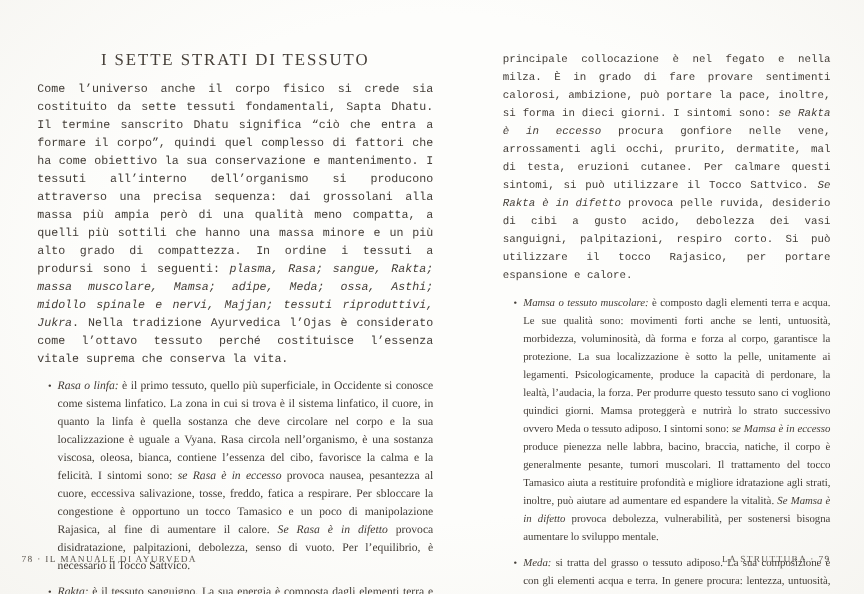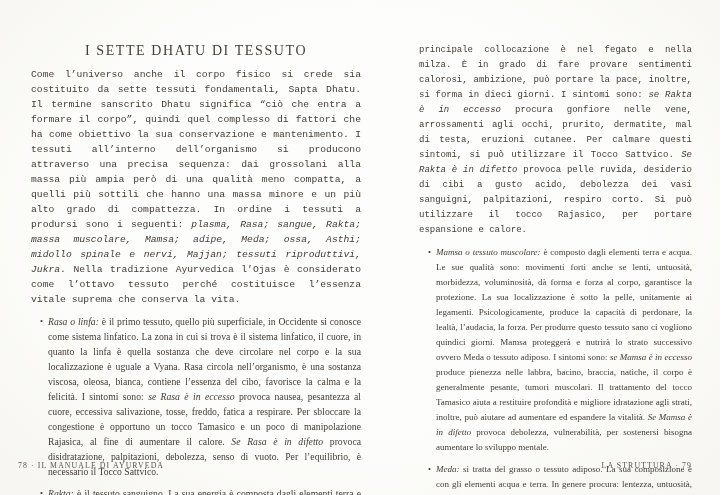--- a/index.html
+++ b/index.html
@@ -76,21 +76,21 @@
   .footer-left { left: 18px; }
   .footer-right { right: 28px; text-align: right; }
 </style>
 </head>
 <body>
 
 <div class="spread">
 
   <div class="col col-left">
     <h1 class="title">
-      <span class="title-line">I SETTE DHATU DI TESSUTO</span>
+      <span class="title-line">I SETTE STRATI DI TESSUTO</span>
     </h1>
     <p class="body-par"><span>Come l’universo anche il corpo fisico si crede sia costituito da sette tessuti fondamentali, Sapta Dhatu. Il termine sanscrito Dhatu significa “ciò che entra a formare il corpo”, quindi quel complesso di fattori che ha come obiettivo la sua conservazione e mantenimento. I tessuti all’interno dell’organismo si producono attraverso una precisa sequenza: dai grossolani alla massa più ampia però di una qualità meno compatta, a quelli più sottili che hanno una massa minore e un più alto grado di compattezza. In ordine i tessuti a prodursi sono i seguenti: </span><span class="it">plasma, Rasa; sangue, Rakta; massa muscolare, Mamsa; adipe, Meda; ossa, Asthi; midollo spinale e nervi, Majjan; tessuti riproduttivi, Jukra</span><span>. Nella tradizione Ayurvedica l’Ojas è considerato come l’ottavo tessuto perché costituisce l’essenza vitale suprema che conserva la vita.</span></p>
     <ul class="bullets">
       <li>
         <span class="marker">•</span>
         <span><span class="it">Rasa o linfa:</span><span> è il primo tessuto, quello più superficiale, in Occidente si conosce come sistema linfatico. La zona in cui si trova è il sistema linfatico, il cuore, in quanto la linfa è quella sostanza che deve circolare nel corpo e la sua localizzazione è uguale a Vyana. Rasa circola nell’organismo, è una sostanza viscosa, oleosa, bianca, contiene l’essenza del cibo, favorisce la calma e la felicità. I sintomi sono: </span><span class="it">se Rasa è in eccesso</span><span> provoca nausea, pesantezza al cuore, eccessiva salivazione, tosse, freddo, fatica a respirare. Per sbloccare la congestione è opportuno un tocco Tamasico e un poco di manipolazione Rajasica, al fine di aumentare il calore. </span><span class="it">Se Rasa è in difetto</span><span> provoca disidratazione, palpitazioni, debolezza, senso di vuoto. Per l’equilibrio, è necessario il Tocco Sattvico.</span></span>
       </li>
       <li>
         <span class="marker">•</span>
         <span><span class="it">Rakta:</span><span> è il tessuto sanguigno. La sua energia è composta dagli elementi terra e fuoco. Rakta è caldo, rosso, un poco oleoso e appiccicoso. La sua</span></span>

